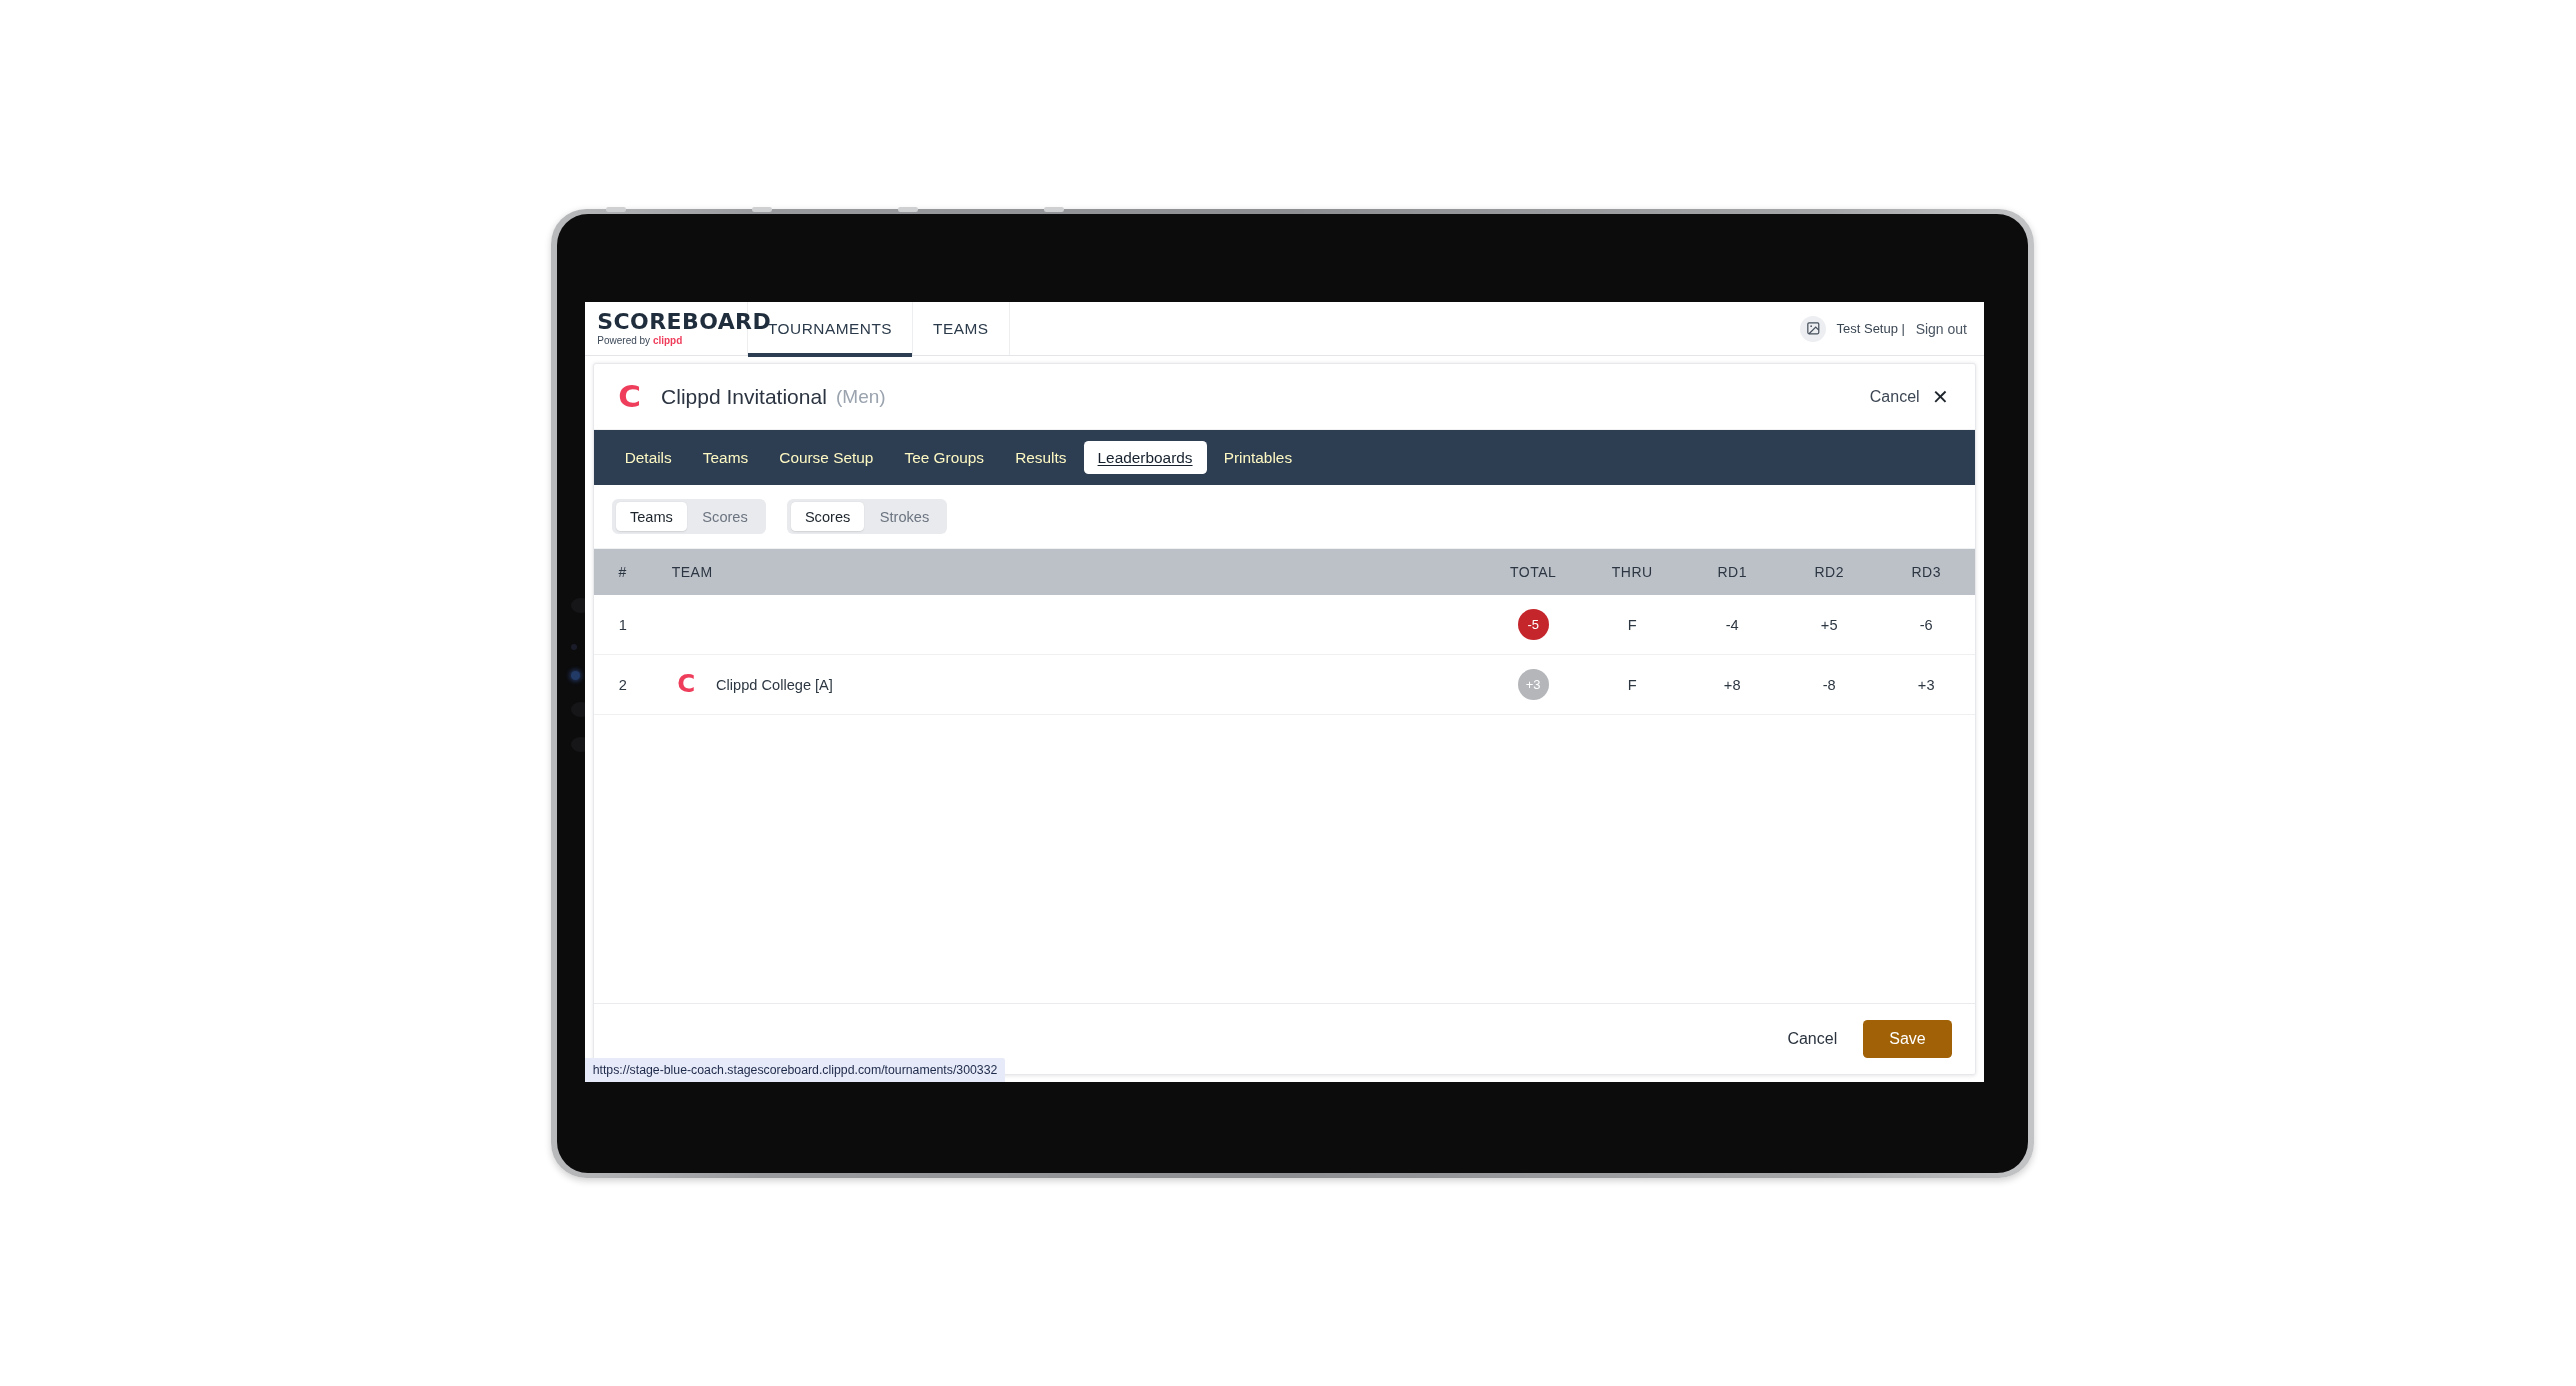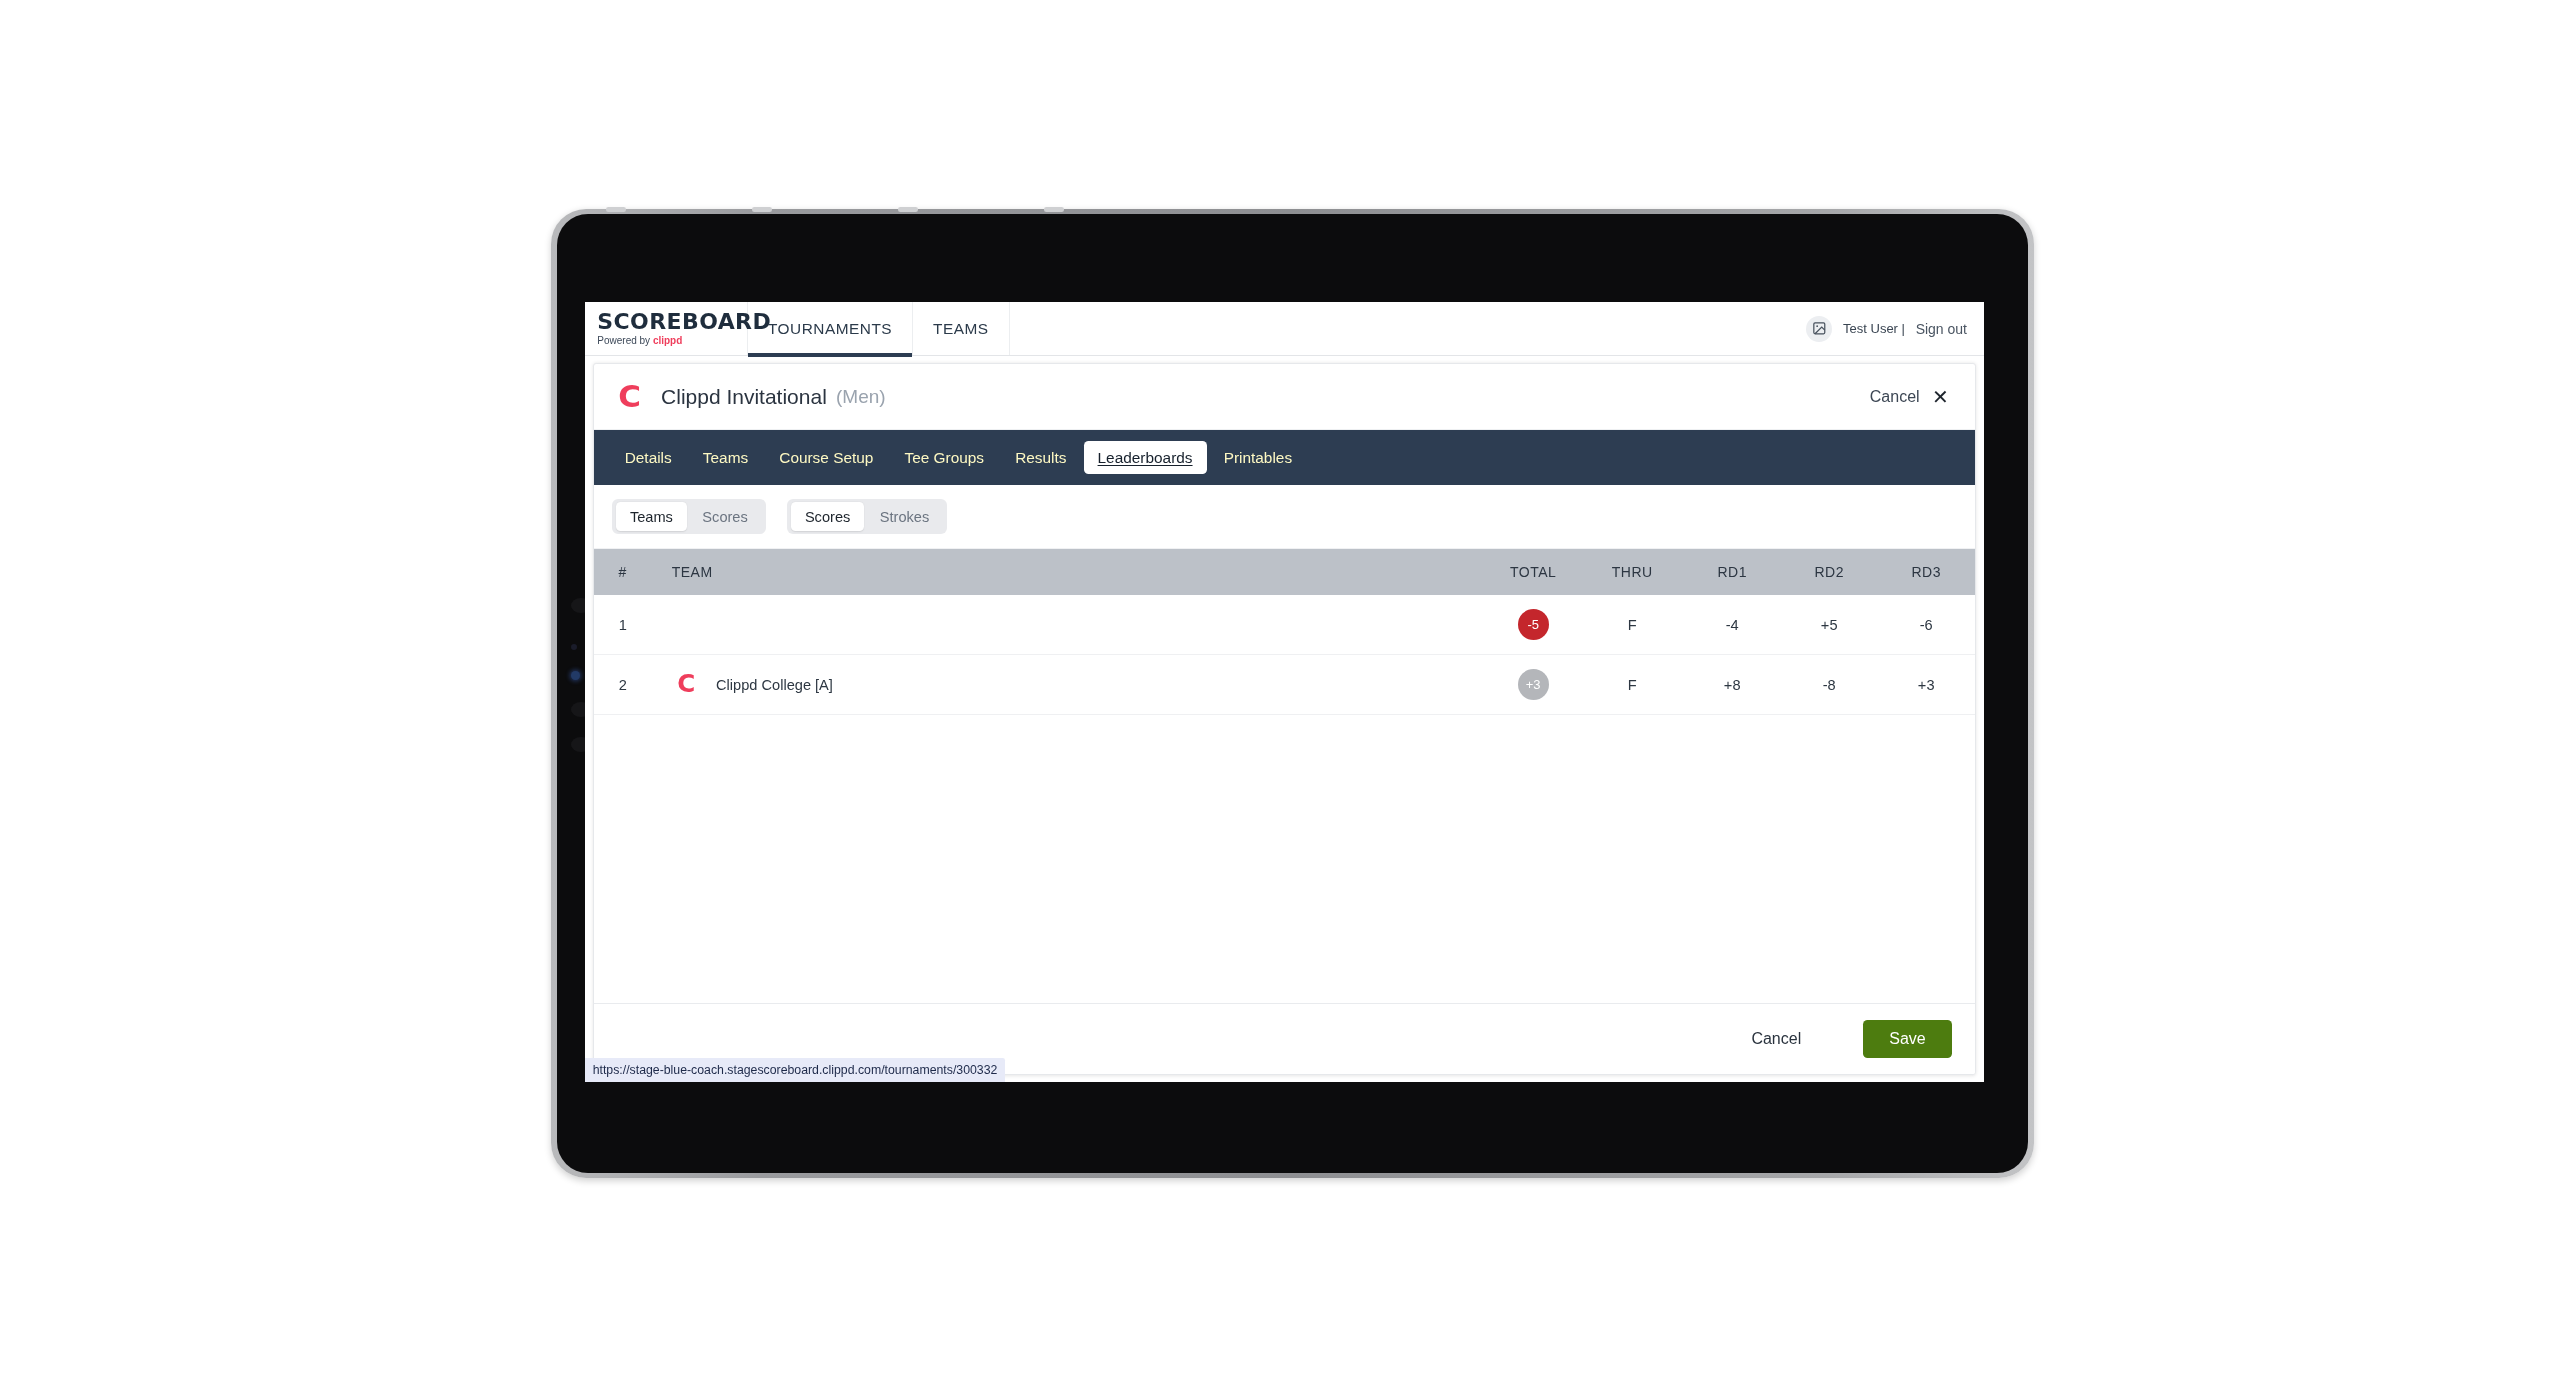--- a/index.html
+++ b/index.html
@@ -333,27 +333,26 @@
     font-size: 16px;
     color: #2a333e;
     cursor: pointer;
     background: none;
     border: none;
     font-family: "Liberation Sans", sans-serif;
   }
   #btn-save {
     font-size: 16px;
     color: #ffffff;
-    background: #4d7c0f;
+    background: #a16207;
     border: none;
     border-radius: 4.6px;
     padding: 10px 26px;
     cursor: pointer;
     font-family: "Liberation Sans", sans-serif;
-    margin-left: 36px;
   }
 
   
   #status-url {
     position: absolute;
     left: 0;
     bottom: 0;
     background: #e7eaf8;
     color: #1e2a4a;
     font-size: 12.3px;
@@ -401,21 +400,21 @@
       </div>
 
       <div id="userbox">
         <div id="avatar">
           <svg width="14.6" height="14.6" viewBox="0 0 24 24" fill="none" stroke="#46505c" stroke-width="2">
             <rect x="3" y="3" width="18" height="18" rx="2"></rect>
             <circle cx="8.5" cy="8.5" r="1.4" fill="#46505c" stroke="none"></circle>
             <path d="M21 15l-5-5L5 21"></path>
           </svg>
         </div>
-        <span id="username">Test User |</span>
+        <span id="username">Test Setup |</span>
         <span id="signout">Sign out</span>
       </div>
     </div>
 
     <div id="card">
 
       <div id="title-row">
         <div id="tlogo">C</div>
         <div id="ttitle">Clippd Invitational</div>
         <div id="tgender">(Men)</div>

